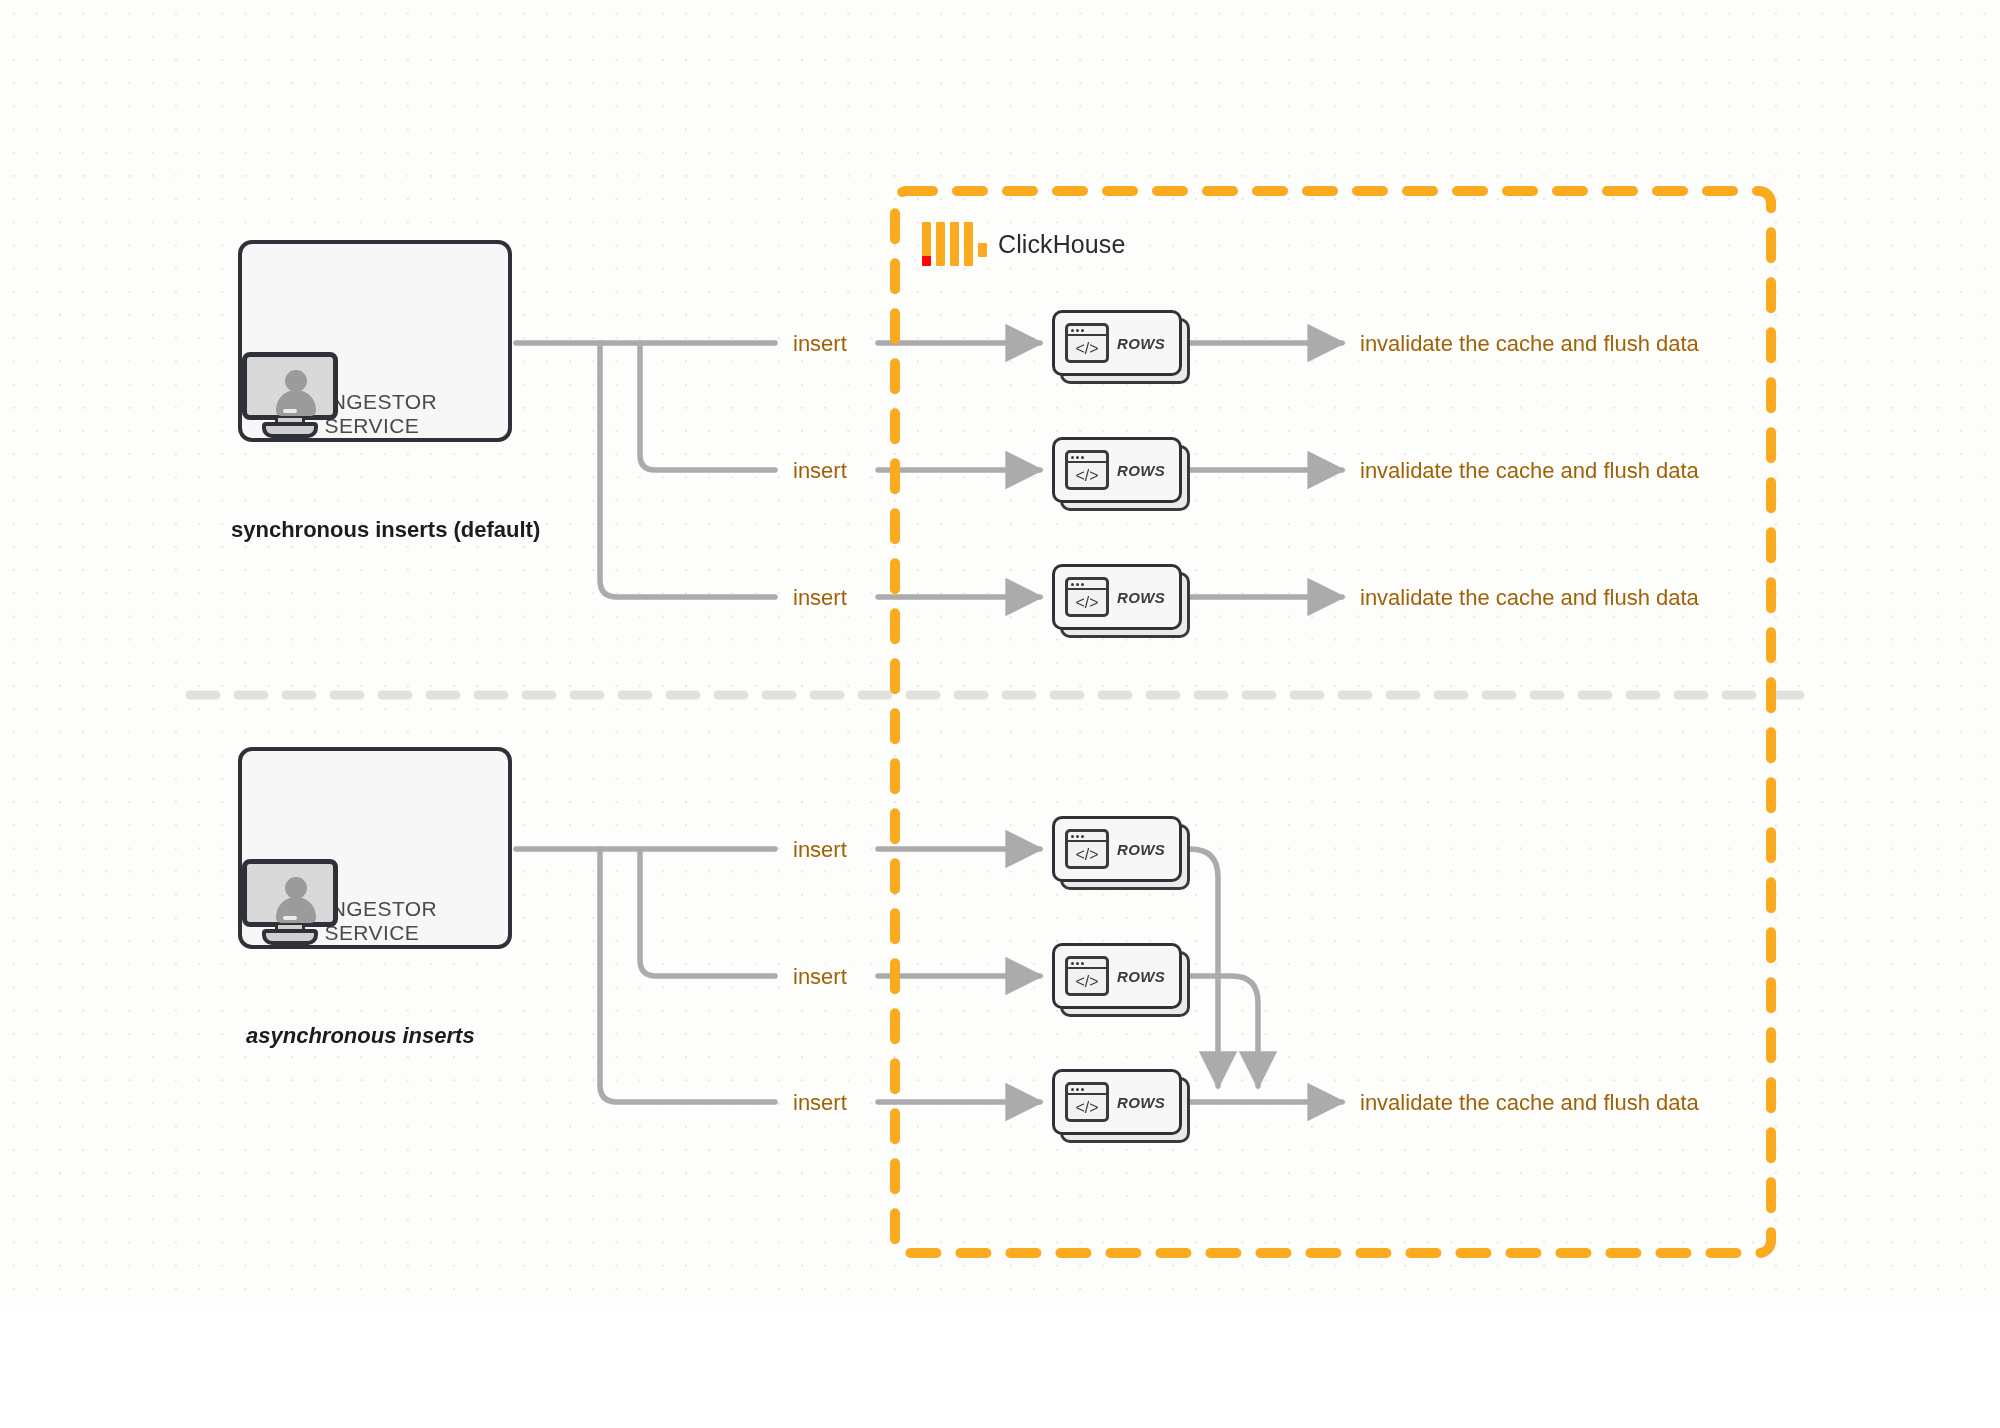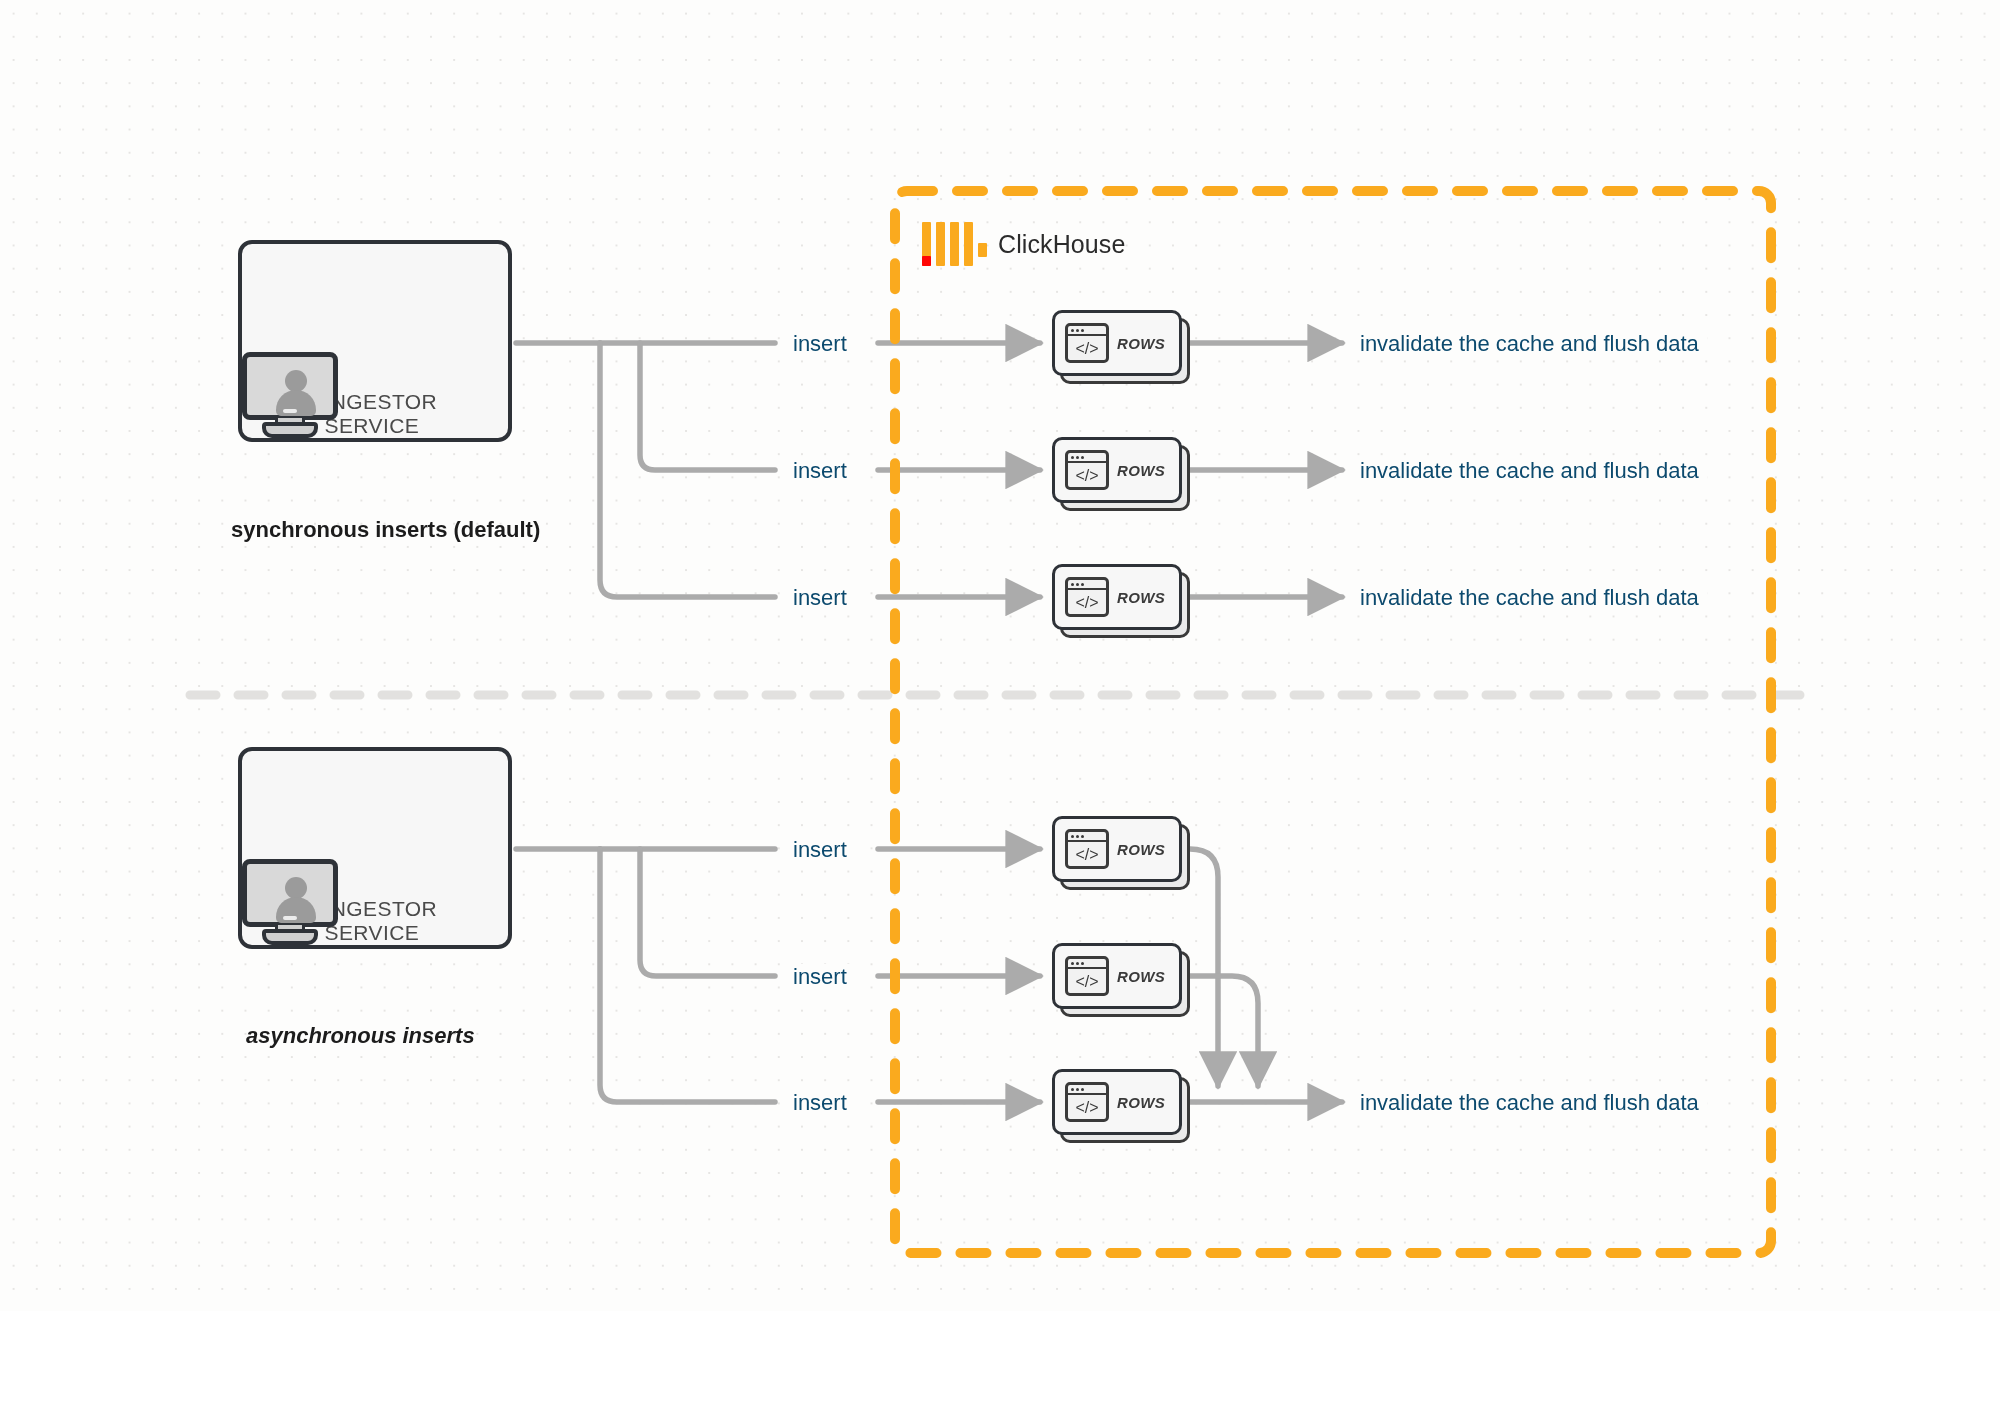--- a/index.html
+++ b/index.html
@@ -251,21 +251,21 @@
     font-style: italic;
     font-weight: bold;
     color: #3a3a3a;
     letter-spacing: 0.4px;
   }
 
   
   .edge-label {
     position: absolute;
     font-size: 22px;
-    color: #0c4a6e;
+    color: #a16207;
     z-index: 5;
     white-space: nowrap;
     background: #fdfdfc;
     padding: 0 8px;
   }
   .label-insert { }
   .label-outcome { }
 </style>
 </head>
 <body>

